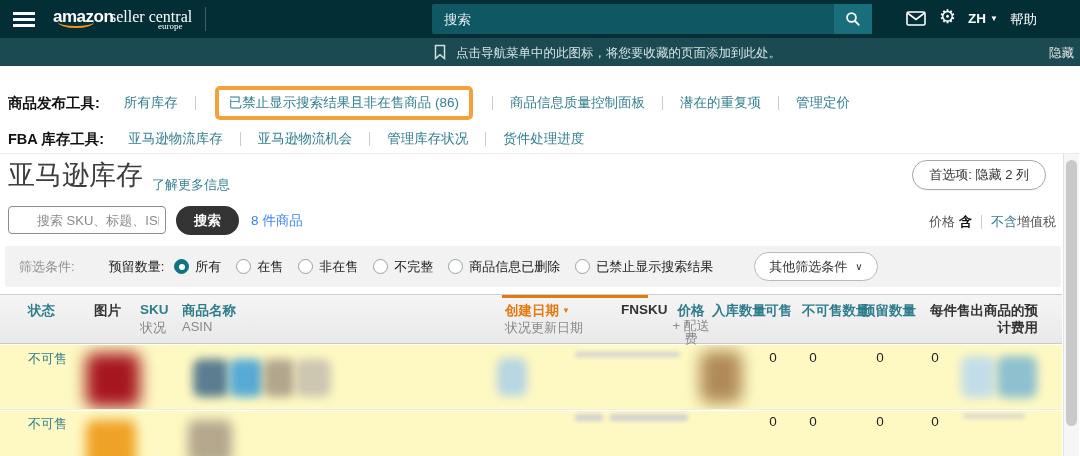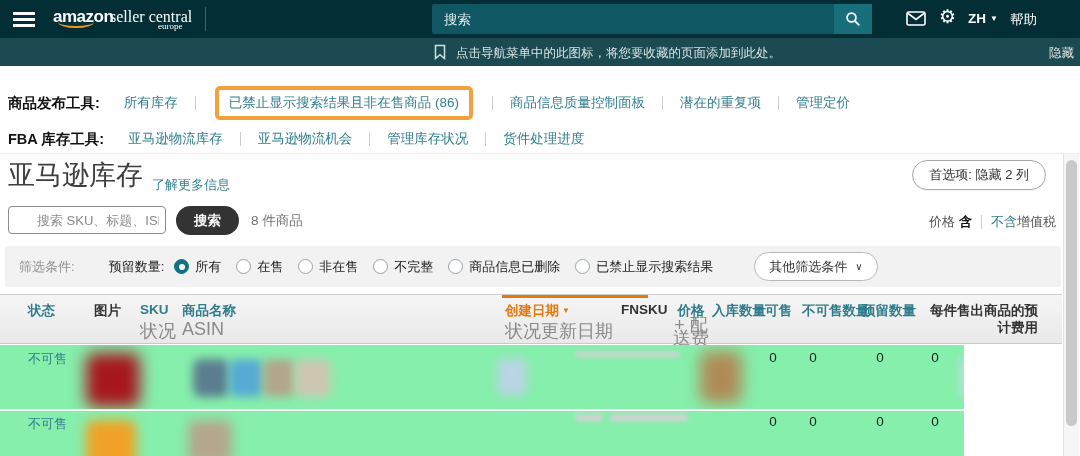--- a/index.html
+++ b/index.html
@@ -53,21 +53,21 @@
             border:1px solid #a9a9a9;border-radius:16px;font-size:13px;color:#333;cursor:pointer;
             box-shadow:0 1px 1px rgba(0,0,0,.06);}
 
   
   .inv-search{position:absolute;left:8px;top:206px;width:158px;height:28px;border:1px solid #8d8d8d;
               border-radius:4px;padding:0 6px 0 28px;font-size:13px;color:#333;outline:none;}
   .inv-search::placeholder{color:#8a8a8a;}
   .inv-search-icon{position:absolute;left:16px;top:213px;}
   .inv-search-btn{position:absolute;left:176px;top:206px;height:29px;padding:0 18px;background:#333;
                   color:#fff;border:none;border-radius:15px;font-size:13.5px;font-weight:700;cursor:pointer;}
-  .result-count{position:absolute;left:251px;top:212px;font-size:13.5px;color:#737373;}
+  .result-count{position:absolute;left:251px;top:212px;font-size:13.5px;color:#3b82f6;}
   .vat{position:absolute;right:24px;top:213px;font-size:13px;color:#555;display:flex;align-items:center;}
   .vat b{color:#111;margin-left:4px;}
   .vat .sep{margin:0 9px;}
   .vat a{color:#337f8f;}
 
   
   .filterbar{position:absolute;left:5px;top:246px;width:1056px;height:41px;background:#f2f2f2;
              border-radius:3px;display:flex;align-items:center;padding:0 14px;white-space:nowrap;}
   .flabel{color:#909090;font-size:13px;margin-right:34px;}
   .fstatus{color:#222;font-size:13px;margin-right:10px;}
@@ -79,25 +79,25 @@
   .fopt span.lab{font-size:13px;color:#222;}
   .more-btn{margin-left:26px;height:29px;padding:0 14px;background:#fff;border:1px solid #b9b9b9;
             border-radius:15px;font-size:13px;color:#333;cursor:pointer;display:flex;align-items:center;}
   .more-btn .chev{margin-left:8px;font-size:10px;color:#333;}
 
   
   .thead{position:absolute;left:0;top:294px;width:1062px;height:50px;
          background:linear-gradient(#f5f5f5,#e9e9e9);border-top:1px solid #cfcfcf;border-bottom:1px solid #c9c9c9;}
   .hcell{position:absolute;top:7px;font-size:13.5px;font-weight:700;color:#2f7d8c;}
   .hdark{color:#333;}
-  .hsub{position:absolute;top:24px;font-size:18px;color:#8a8a8a;font-weight:400;}
+  .hsub{position:absolute;top:24px;font-size:13px;color:#8a8a8a;font-weight:400;}
   .hsort{color:#e47911;}
   .sort-caret{font-size:8px;vertical-align:2px;margin-left:3px;}
   .sort-bar{position:absolute;left:502px;top:0;width:146px;height:3px;background:#e47911;}
-  .trow{position:absolute;left:0;width:964px;background:#86efac;overflow:hidden;}
+  .trow{position:absolute;left:0;width:1062px;background:#fef9c3;overflow:hidden;}
   .row1{top:345px;height:65px;border-bottom:1px solid #ededed;}
   .row2{top:411px;height:45px;}
   .st-link{position:absolute;left:28px;color:#337f8f;font-size:13px;}
   .zero{position:absolute;font-size:13.5px;color:#222;width:14px;text-align:center;}
   .blob{position:absolute;border-radius:8px;}
   .b-soft{filter:blur(5px);}
   .b-med{filter:blur(6px);}
   .b-hard{filter:blur(8px);}
   .strip{position:absolute;background:#d2d2d2;filter:blur(2px);border-radius:2px;}
 

